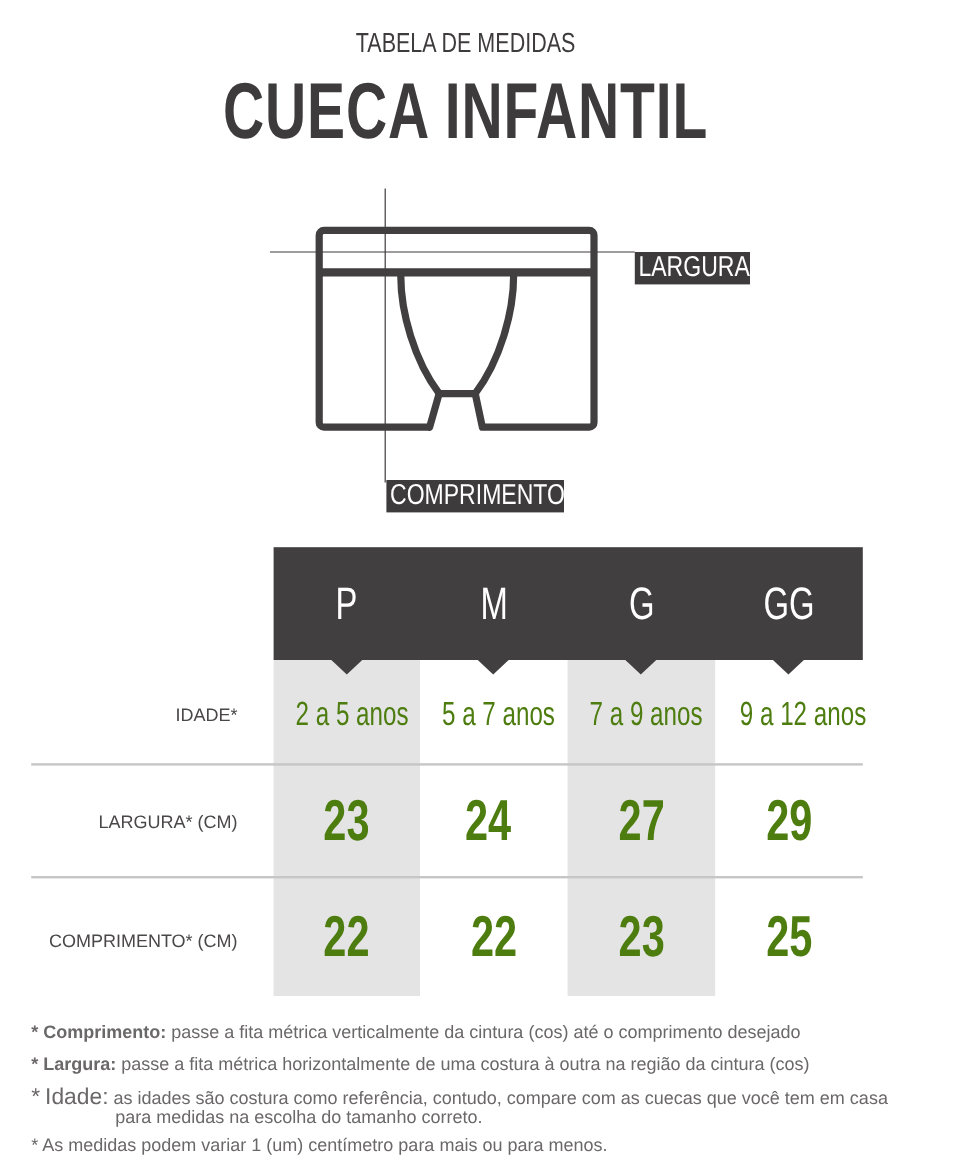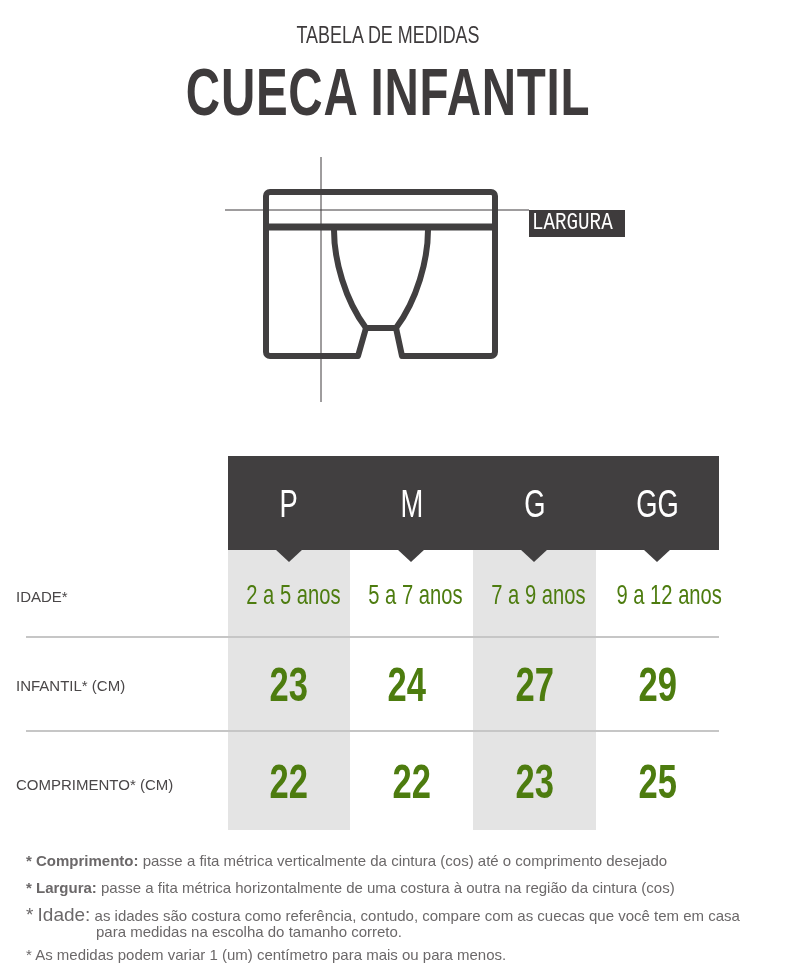--- a/index.html
+++ b/index.html
@@ -20,21 +20,21 @@
   }
 
   .diagram { position: absolute; left: 0; top: 0; width: 800px; height: 440px; }
   .diagram svg { position: absolute; left: 0; top: 0; }
 
   .tag {
     position: absolute; background: #3e3b3c; color: #ffffff;
     font-size: 24px; line-height: 26px; padding: 0 3px; white-space: nowrap;
   }
   .tag span { display: inline-block; transform: scaleX(0.8); transform-origin: 0 0; }
-  .tag-largura { left: 529px; top: 210px; width: 96px; height: 27px; font-family: Liberation Mono, monospace; }
+  .tag-largura { left: 529px; top: 210px; width: 96px; height: 27px; }
   .tag-comprimento { left: 322px; top: 400px; width: 148px; height: 27px; }
 
   .header-bar {
     position: absolute; left: 228px; top: 456px; width: 491px; height: 94px;
     background: #413f40;
   }
   .shade { position: absolute; top: 550px; height: 280px; background: #e4e4e4; }
   .shade-p { left: 228px; width: 122px; }
   .shade-g { left: 473px; width: 123px; }
 
@@ -43,21 +43,21 @@
     text-align: center; font-size: 38px; line-height: 60px;
   }
   .size-label span { display: inline-block; transform: scaleX(0.72); }
   .pointer {
     position: absolute; top: 549px; width: 0; height: 0;
     border-left: 14px solid transparent; border-right: 14px solid transparent;
     border-top: 13px solid #413f40;
   }
 
   .row-label {
-    position: absolute; left: 16px; width: 198px; 
+    position: absolute; left: 0; width: 198px; text-align: right;
     font-size: 15px; color: #4a4748;
   }
   .divider { position: absolute; left: 26px; width: 693px; height: 2px; background: #c6c6c6; }
 
   .cell { position: absolute; text-align: center; color: #4d7c0f; white-space: nowrap; }
   .cell span { display: inline-block; transform: scaleX(0.72); }
   .cell-age { top: 575px; height: 40px; font-size: 28px; line-height: 40px; }
   .cell-num { height: 60px; font-size: 48px; font-weight: bold; line-height: 60px; }
 
   .notes { position: absolute; left: 26px; top: 850px; width: 770px; font-size: 15px; color: #6b6869; }
@@ -81,20 +81,21 @@
     <line x1="266" y1="227" x2="495" y2="227" stroke="#413f40" stroke-width="7"></line>
 
     <rect x="358" y="350" width="45" height="12" fill="#ffffff"></rect>
 
     <path d="M334 230 C334 260 345 300 366 328 L396 328 C417 300 428 260 428 230" fill="none" stroke="#413f40" stroke-width="6" stroke-linejoin="round"></path>
 
     <path d="M366 328 L358 356" fill="none" stroke="#413f40" stroke-width="6" stroke-linecap="round"></path>
     <path d="M396 328 L402 356" fill="none" stroke="#413f40" stroke-width="6" stroke-linecap="round"></path>
   </svg>
   <div class="tag tag-largura cond"><span>LARGURA</span></div>
+  <div class="tag tag-comprimento cond"><span>COMPRIMENTO</span></div>
 </div>
 
 <div>
   <div class="header-bar"></div>
   <div class="shade shade-p"></div>
   <div class="shade shade-g"></div>
 
   <div class="size-label cond" style="left:228px;width:122px"><span>P</span></div>
   <div class="size-label cond" style="left:350px;width:123px"><span>M</span></div>
   <div class="size-label cond" style="left:473px;width:123px"><span>G</span></div>
@@ -106,21 +107,21 @@
   <div class="pointer" style="left:643px"></div>
 
   <div class="row-label" style="top:588px">IDADE*</div>
   <div class="cell cell-age cond" style="left:228px;width:122px"><span>2 a 5 anos</span></div>
   <div class="cell cell-age cond" style="left:350px;width:123px"><span>5 a 7 anos</span></div>
   <div class="cell cell-age cond" style="left:473px;width:128px"><span>7 a 9 anos</span></div>
   <div class="cell cell-age cond" style="left:596px;width:123px"><span>9 a 12 anos</span></div>
 
   <div class="divider" style="top:636px"></div>
 
-  <div class="row-label" style="top:677px">INFANTIL* (CM)</div>
+  <div class="row-label" style="top:677px">LARGURA* (CM)</div>
   <div class="cell cell-num cond" style="top:655px;left:228px;width:122px"><span>23</span></div>
   <div class="cell cell-num cond" style="top:655px;left:350px;width:113px"><span>24</span></div>
   <div class="cell cell-num cond" style="top:655px;left:473px;width:123px"><span>27</span></div>
   <div class="cell cell-num cond" style="top:655px;left:596px;width:123px"><span>29</span></div>
 
   <div class="divider" style="top:730px"></div>
 
   <div class="row-label" style="top:776px">COMPRIMENTO* (CM)</div>
   <div class="cell cell-num cond" style="top:752px;left:228px;width:122px"><span>22</span></div>
   <div class="cell cell-num cond" style="top:752px;left:350px;width:123px"><span>22</span></div>

